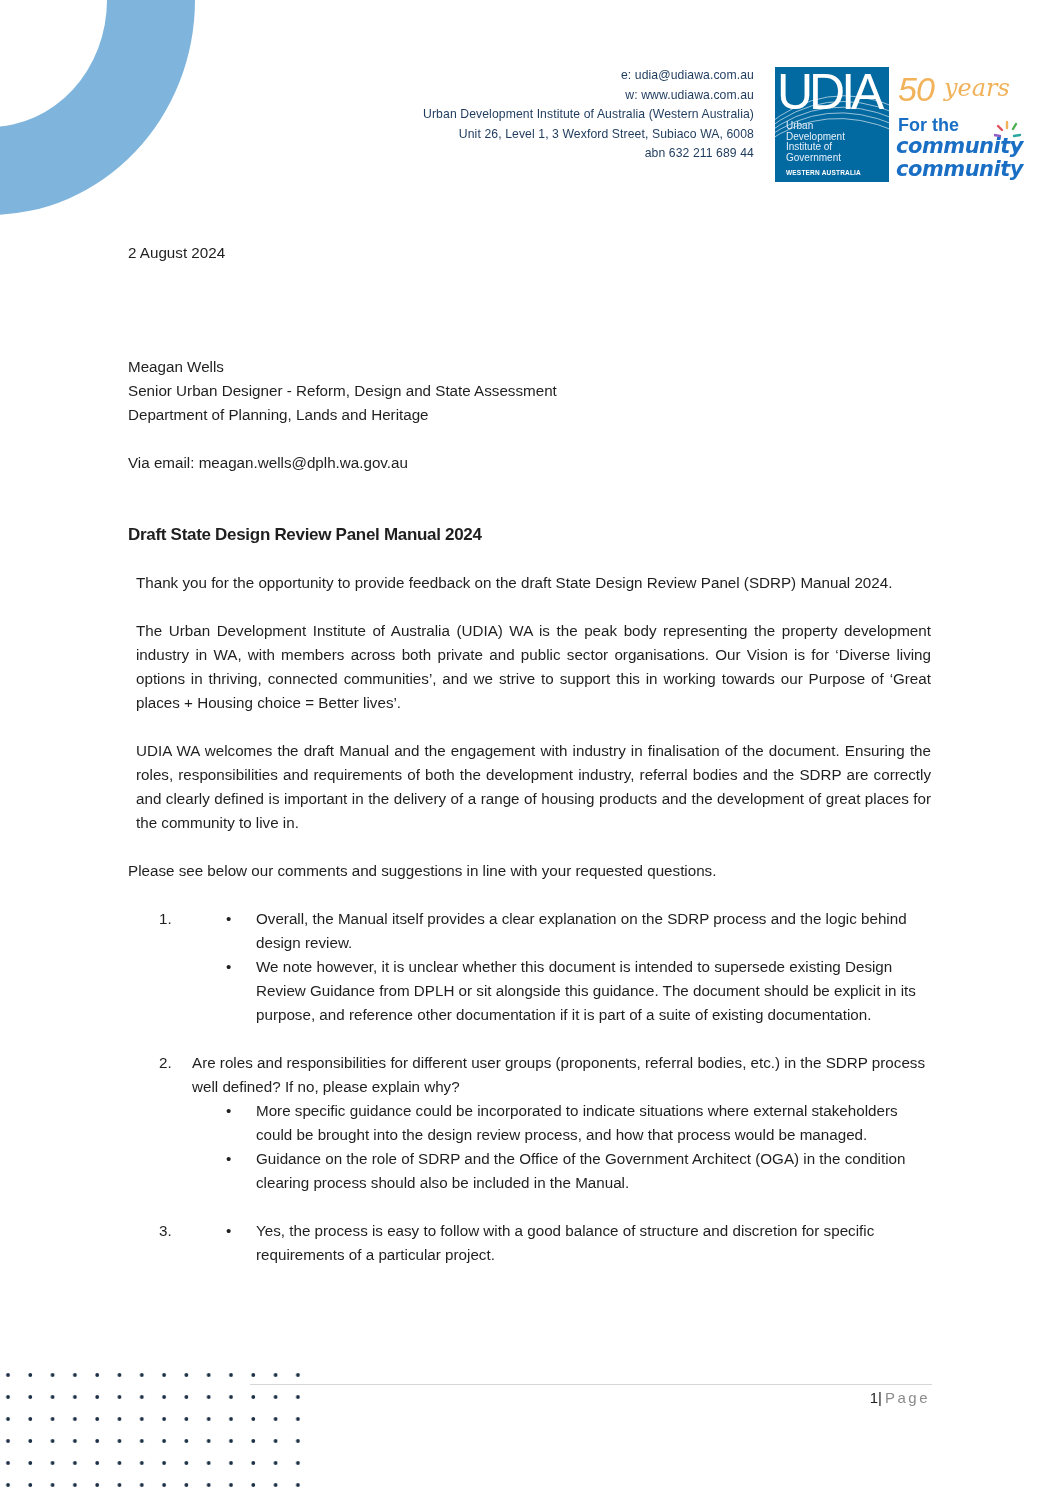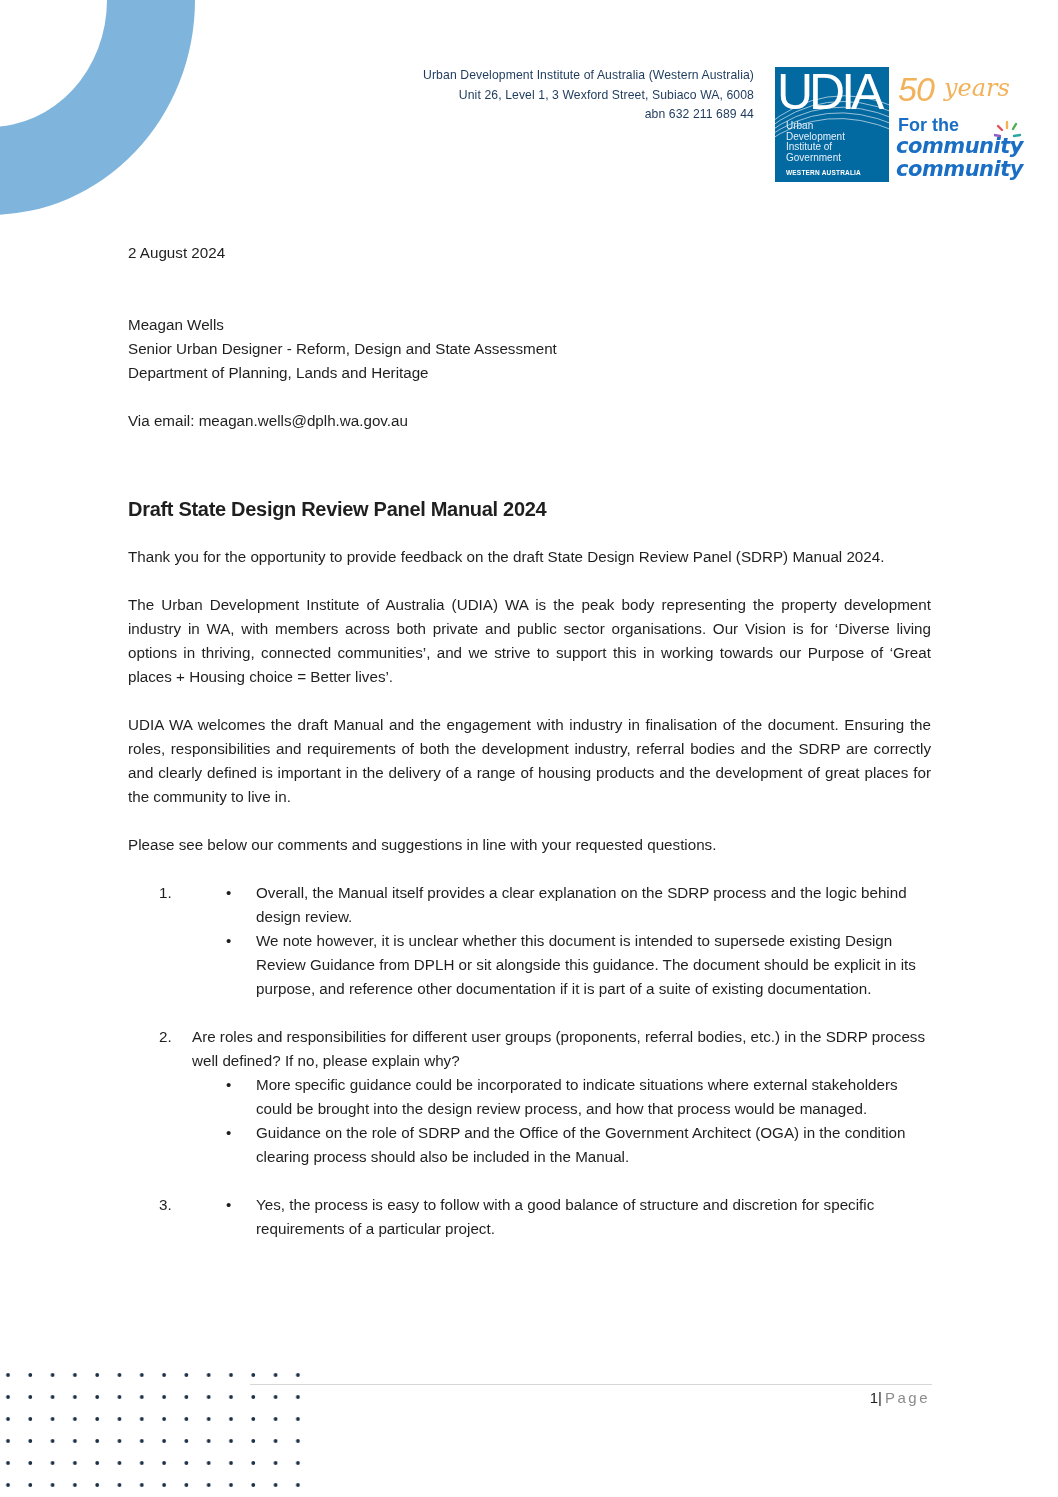--- a/index.html
+++ b/index.html
@@ -30,26 +30,26 @@
   .tag-for { position: absolute; left: 898px; top: 115px; font-size: 18px; color: #1a6fc4; font-weight: bold; }
   .tag-community { position: absolute; left: 896px; top: 134px; font-size: 21px; color: #1a6fc4;
                    font-weight: bold; font-style: italic; font-family: "DejaVu Sans", sans-serif; letter-spacing: -0.5px; }
   .tag-creators { position: absolute; left: 896px; top: 157px; font-size: 21px; color: #1a6fc4;
                   font-weight: bold; font-style: italic; font-family: "DejaVu Sans", sans-serif; letter-spacing: -0.5px; }
   .sparkle { position: absolute; left: 994px; top: 120px; }
 
   
   .letter { position: absolute; left: 128px; top: 241px; width: 803px; font-size: 15.2px; line-height: 24px; color: #1f1f1f; }
   .p { margin: 0; }
-  .date { margin-bottom: 24px; }
+  .date { margin-bottom: 66px; }
   .addr { margin: 0; }
   .gap24 { height: 24px; }
   .gap48 { height: 48px; }
-  .subject { font-weight: bold; font-size: 20px; letter-spacing: -0.3px; margin-top: 16px; }
-  .justify { text-align: justify; }
+  .subject { font-weight: bold; font-size: 17px; letter-spacing: -0.3px; }
+  .justify { text-align: justify; margin-left: 8px; }
 
   ol.questions { list-style: none; margin: 0; padding: 0; }
   ol.questions > li { position: relative; padding-left: 64px; margin-bottom: 24px; }
   .qnum { position: absolute; left: 31px; top: 0; }
   ul.answers { list-style: none; margin: 0; padding: 0 0 0 64px; }
   ul.answers li { position: relative; padding-left: 0; }
   .bullet { position: absolute; left: -30px; top: 0; }
 
   
   .footer-rule { position: absolute; left: 250px; top: 1384px; width: 682px; height: 1px; background: #d6d6d6; }
@@ -61,20 +61,22 @@
   .dots { position: absolute; left: 0; top: 1364px; }
 </style>
 </head>
 <body>
 
 <svg class="arc" viewBox="0 0 410 430" width="410" height="430">
   <path d="M 410 215 A 205 215 0 1 1 205 0 L 205 88 A 117 127 0 1 0 322 215 Z" fill="#7fb5dc" transform="rotate(0 205 215)"></path>
 </svg>
 
 <div class="contact">
+  <div>e: udia@udiawa.com.au</div>
+  <div>w: www.udiawa.com.au</div>
   <div>Urban Development Institute of Australia (Western Australia)</div>
   <div>Unit 26, Level 1, 3 Wexford Street, Subiaco WA, 6008</div>
   <div>abn 632 211 689 44</div>
 </div>
 
 <div class="logo-box">
   <svg width="114" height="115" viewBox="0 0 114 115">
     <g fill="none" stroke="#ffffff" stroke-width="0.8" opacity="0.75">
       <path d="M -10 60 Q 50 10 120 40"></path>
       <path d="M -10 64 Q 50 16 120 46"></path>

